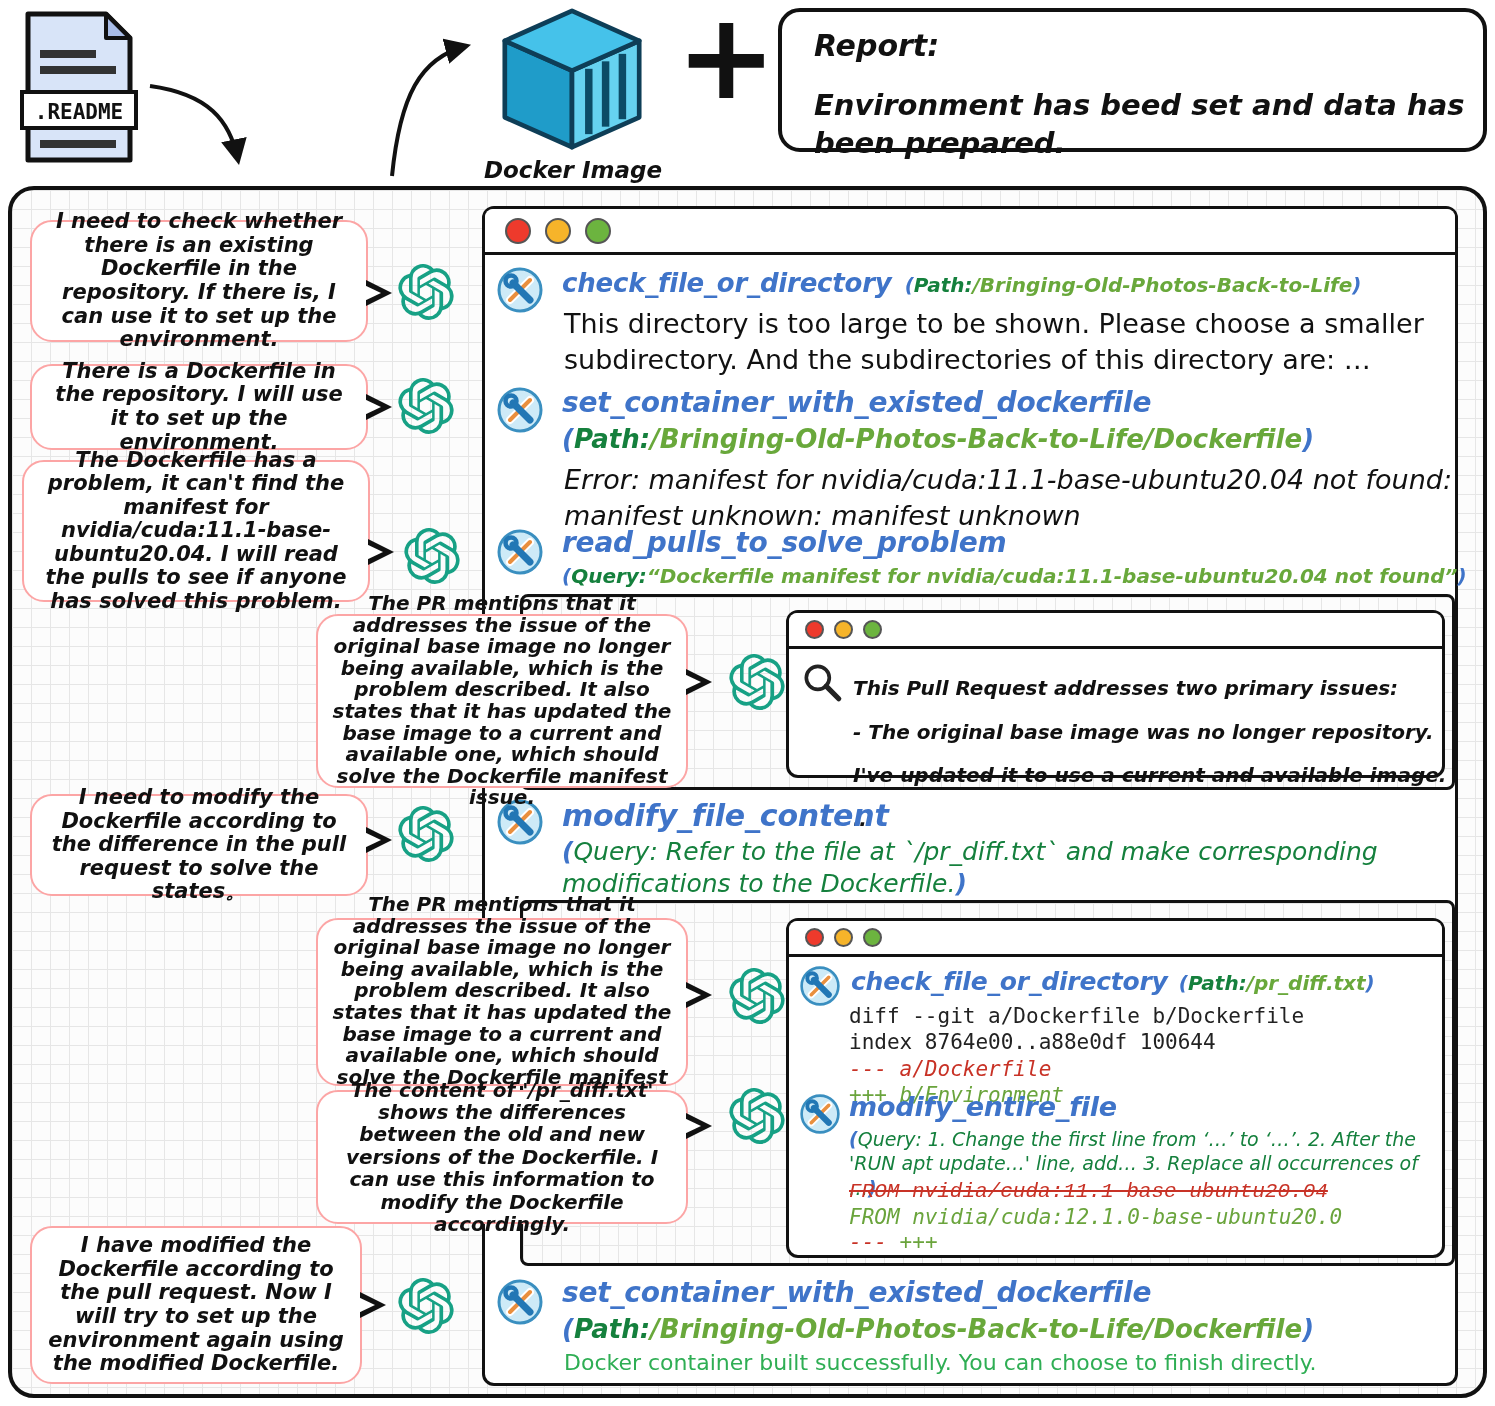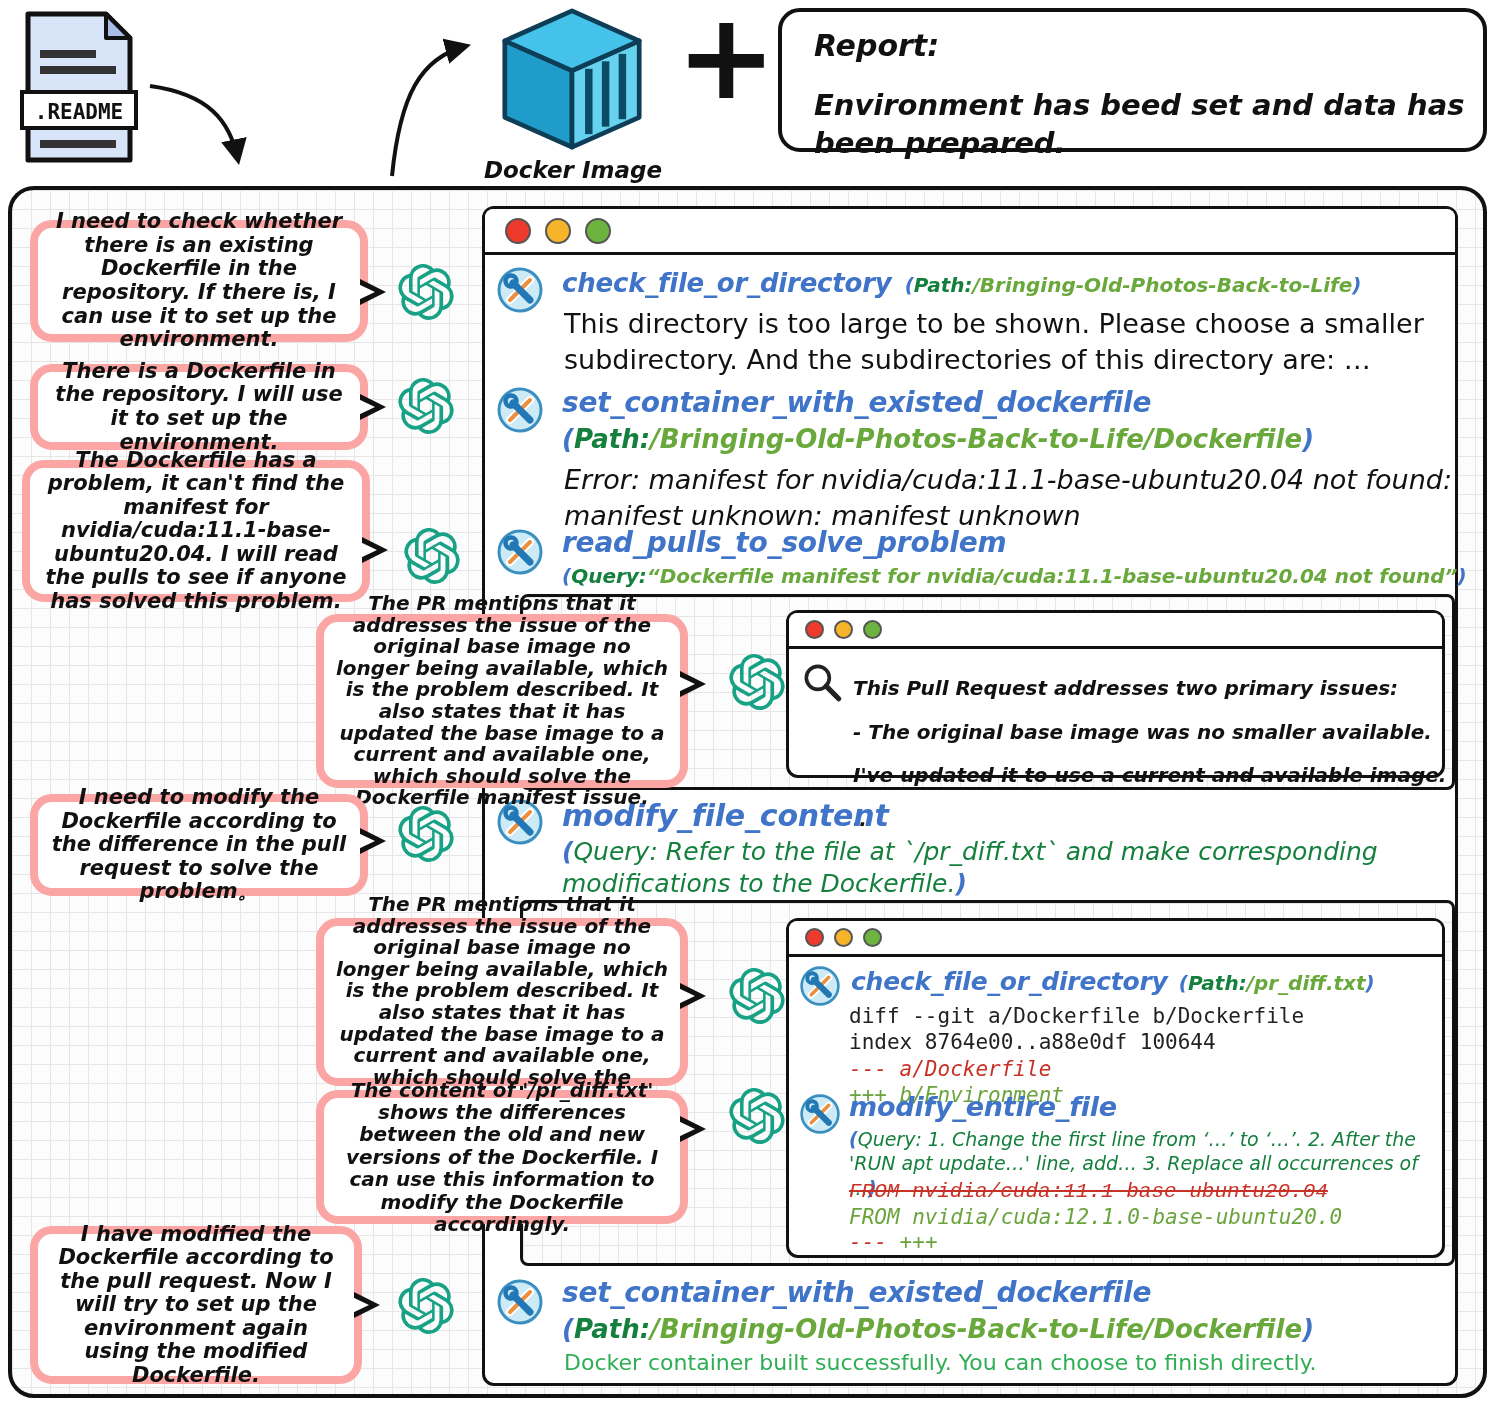--- a/index.html
+++ b/index.html
@@ -13,21 +13,21 @@
   .win{background:#fff;border:3.5px solid #111;border-radius:12px;}
   .titlebar{position:absolute;left:0;top:0;right:0;display:flex;align-items:center;border-bottom:3px solid #111;border-radius:8px 8px 0 0;background:#fff;}
   .tb-main{height:46px;gap:14px;padding-left:20px;}
   .tb-sub{height:36px;gap:10px;padding-left:16px;}
   .dot{border-radius:50%;border:2.5px solid #555;}
   .dot-lg{width:26px;height:26px;}
   .dot-sm{width:19px;height:19px;}
   .dot.red{background:#ee3a2c;}
   .dot.yellow{background:#f6b42a;}
   .dot.green{background:#6cb43f;}
-  .bubble{position:absolute;background:#fff;border:8px solid #fca5a5;border-radius:22px;display:flex;align-items:center;justify-content:center;text-align:center;font-style:italic;font-weight:bold;padding:6px 12px;line-height:1.12;z-index:6;}
+  .bubble{position:absolute;background:#fff;border:2px solid #fca5a5;border-radius:22px;display:flex;align-items:center;justify-content:center;text-align:center;font-style:italic;font-weight:bold;padding:6px 12px;line-height:1.12;z-index:6;}
   .bubble::before{content:"";position:absolute;left:100%;top:var(--ty,50%);transform:translateY(-50%);border:13px solid transparent;border-left:26px solid #111;}
   .bubble::after{content:"";position:absolute;left:calc(100% - 4px);top:var(--ty,50%);transform:translateY(-50%);border:9px solid transparent;border-left:19px solid #fff;}
   .tname{font-weight:bold;font-style:italic;color:#3f74c9;letter-spacing:-0.2px;}
   .pp{font-weight:bold;font-style:italic;}
   .c-blue{color:#3f74c9;}
   .c-green{color:#69a83b;}
   .c-black{color:#15803d;}
   .c-red{color:#d02a20;font-style:italic;}
   .c-ok{color:#2fae54;}
   .nowrap{white-space:nowrap;}
@@ -143,21 +143,21 @@
       <div class="dot dot-sm red"></div>
       <div class="dot dot-sm yellow"></div>
       <div class="dot dot-sm green"></div>
     </div>
     <svg class="abs" style="left:10px;top:46px;width:46px;height:46px" viewBox="0 0 44 44">
       <circle cx="18" cy="18" r="11" fill="#fff" stroke="#222" stroke-width="3.5"></circle>
       <line x1="26" y1="26" x2="38" y2="38" stroke="#222" stroke-width="5" stroke-linecap="round"></line>
     </svg>
     <div class="abs" style="left:64px;top:46px;width:585px">
       <div class="prline">This Pull Request addresses two primary issues:</div>
-      <div class="prline">- The original base image was no smaller available.</div>
+      <div class="prline">- The original base image was no longer repository.</div>
       <div class="prline">I've updated it to use a current and available image.</div>
       <div class="prline">…</div>
     </div>
   </div>
 
   <svg class="abs" style="left:496px;top:798px;width:48px;height:48px;z-index:4">
       <use href="#sym-tool"></use>
     </svg>
   <div class="abs nowrap" style="left:562px;top:798px;z-index:4">
     <span class="tname" style="font-size:30px">modify_file_content</span>
@@ -237,21 +237,21 @@
     </svg>
 
   <div class="bubble" style="left:316px;top:614px;width:372px;height:174px;--ty:39%;font-size:20px;line-height:1.08">
     <span>The PR mentions that it addresses the issue of the original base image no longer being available, which is the problem described. It also states that it has updated the base image to a current and available one, which should solve the Dockerfile manifest issue.</span>
   </div>
   <svg class="abs" style="left:729px;top:654px;width:56px;height:56px;z-index:7">
       <use href="#sym-gpt"></use>
     </svg>
 
   <div class="bubble" style="left:30px;top:794px;width:338px;height:102px;--ty:45%;font-size:21px">
-    <span>I need to modify the Dockerfile according to the difference in the pull request to solve the problem。</span>
+    <span>I need to modify the Dockerfile according to the difference in the pull request to solve the states。</span>
   </div>
   <svg class="abs" style="left:398px;top:806px;width:56px;height:56px;z-index:7">
       <use href="#sym-gpt"></use>
     </svg>
 
   <div class="bubble" style="left:316px;top:918px;width:372px;height:168px;--ty:46%;font-size:20px;line-height:1.08">
     <span>The PR mentions that it addresses the issue of the original base image no longer being available, which is the problem described. It also states that it has updated the base image to a current and available one, which should solve the Dockerfile manifest issue.</span>
   </div>
   <svg class="abs" style="left:729px;top:968px;width:56px;height:56px;z-index:7">
       <use href="#sym-gpt"></use>

